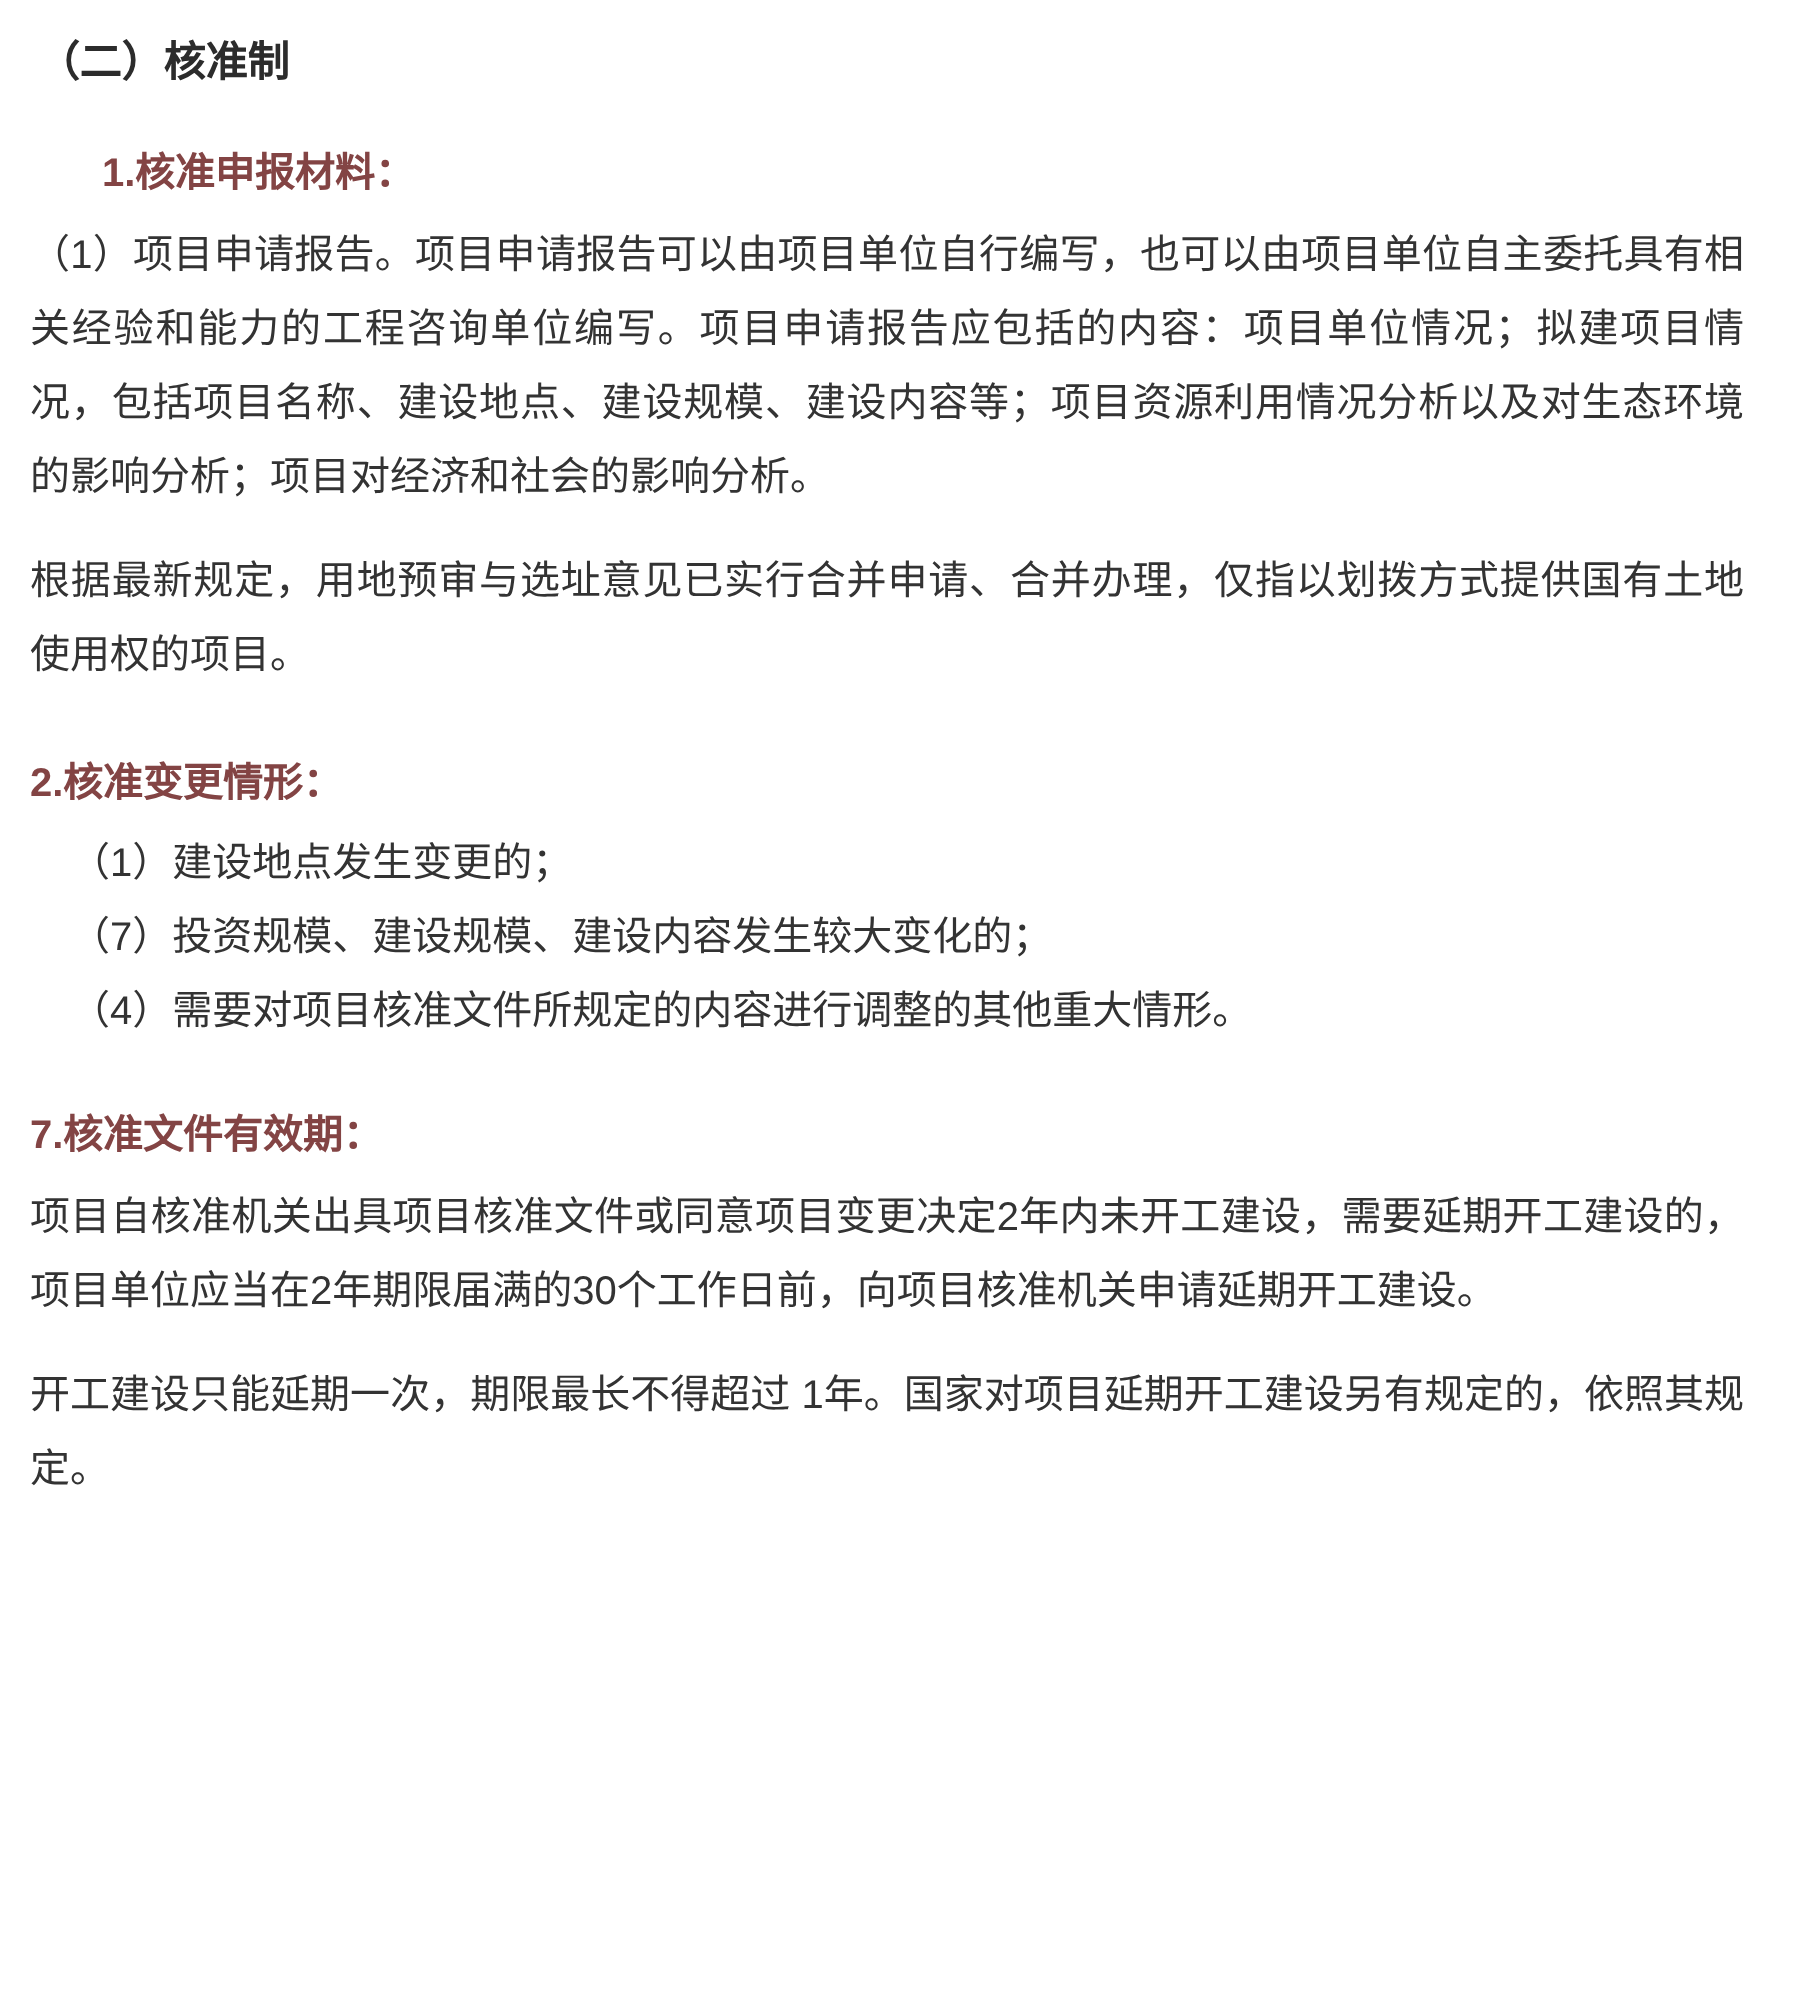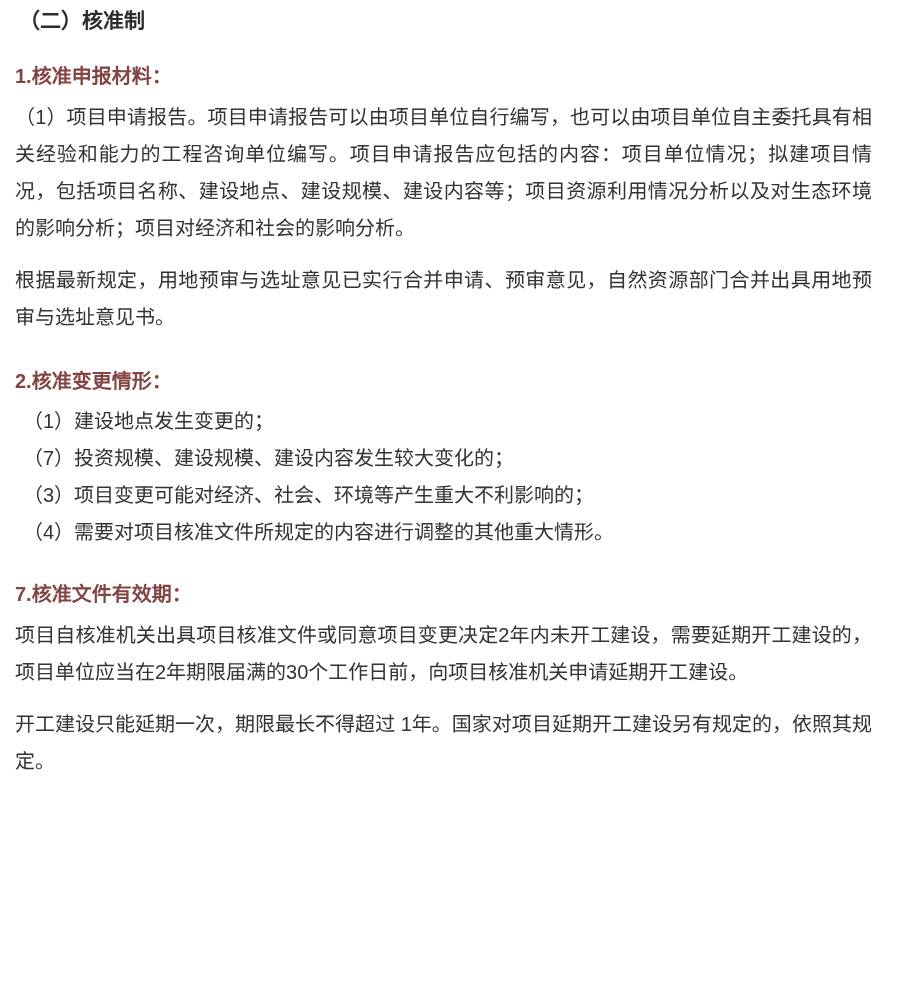--- a/index.html
+++ b/index.html
@@ -17,65 +17,65 @@
     width: 902px;
     box-sizing: border-box;
     padding: 6px 14px 12px 15px;
     background: #ffffff;
   }
   .doc-title {
     font-size: 21px;
     font-weight: bold;
     color: #2c2c2c;
     line-height: 1.4;
-    margin: 0 0 26px 4px;
+    margin: 11px 0 26px 4px;
   }
   .section-heading {
     font-size: 20px;
     font-weight: bold;
     color: #834444;
     line-height: 1.5;
     margin: 30px 0 8px 0;
   }
   section:first-of-type .section-heading {
     margin-top: 24px;
+    margin-left: 36px;
   }
   .para {
     margin: 0 16px 15px 0;
     text-align: justify;
     text-justify: inter-ideograph;
   }
   .cond-list {
-    margin: 4px 0 15px 4px;
+    margin: 4px 0 15px 16px;
   }
   .cond-item {
     line-height: 1.7;
     margin: 0 0 3px 4px;
     text-align: justify;
   }
 </style>
 </head>
 <body>
 
 <div class="doc">
 
   <h1 class="doc-title">（二）核准制</h1>
 
   <section>
     <h2 class="section-heading">1.核准申报材料：</h2>
     <p class="para">（1）项目申请报告。项目申请报告可以由项目单位自行编写，也可以由项目单位自主委托具有相关经验和能力的工程咨询单位编写。项目申请报告应包括的内容：项目单位情况；拟建项目情况，包括项目名称、建设地点、建设规模、建设内容等；项目资源利用情况分析以及对生态环境的影响分析；项目对经济和社会的影响分析。</p>
-    <p class="para">根据最新规定，用地预审与选址意见已实行合并申请、预审意见，自然资源部门合并出具用地预审与选址意见书。</p>
+    <p class="para">根据最新规定，用地预审与选址意见已实行合并申请、合并办理，仅指以划拨方式提供国有土地使用权的项目。</p>
   </section>
 
   <section>
     <h2 class="section-heading">2.核准变更情形：</h2>
     <div class="cond-list">
       <div class="cond-item">（1）建设地点发生变更的；</div>
       <div class="cond-item">（7）投资规模、建设规模、建设内容发生较大变化的；</div>
-      <div class="cond-item">（3）项目变更可能对经济、社会、环境等产生重大不利影响的；</div>
       <div class="cond-item">（4）需要对项目核准文件所规定的内容进行调整的其他重大情形。</div>
     </div>
   </section>
 
   <section>
     <h2 class="section-heading">7.核准文件有效期：</h2>
     <p class="para">项目自核准机关出具项目核准文件或同意项目变更决定2年内未开工建设，需要延期开工建设的，项目单位应当在2年期限届满的30个工作日前，向项目核准机关申请延期开工建设。</p>
     <p class="para">开工建设只能延期一次，期限最长不得超过 1年。国家对项目延期开工建设另有规定的，依照其规定。</p>
   </section>
 

